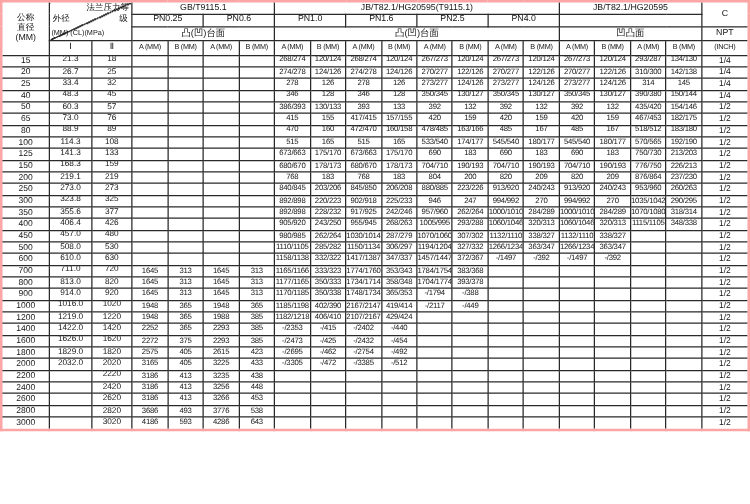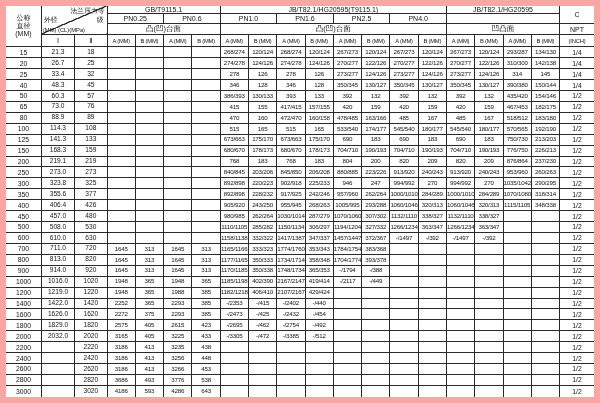--- a/index.html
+++ b/index.html
@@ -1,17 +1,17 @@
 <!DOCTYPE html>
 <html><head>
 <meta charset="utf-8">
 <style>
   html,body{margin:0;padding:0;background:#ffffff;}
   body{width:600px;height:403px;font-family:"Liberation Sans","DejaVu Sans",sans-serif;color:#141414;}
-  table{border-collapse:collapse;table-layout:fixed;width:600px;height:403px;border:6px solid #fca5a5;}
+  table{border-collapse:collapse;table-layout:fixed;width:600px;height:345px;border:2px solid #fca5a5;}
   td{border:1px solid #2a2a2a;padding:0;margin:0;text-align:center;vertical-align:middle;
      font-size:6.2px;line-height:1.05;white-space:nowrap;overflow:hidden;letter-spacing:-0.2px;}
   thead td{font-size:7px;letter-spacing:0;}
   thead tr.hr1{height:10px;} thead tr.hr2{height:10px;} thead tr.hr3{height:11px;} thead tr.hr4{height:12px;}
   td.cjk{font-size:7.5px;}
   td.nominal{font-size:7px;line-height:1.15;}
   td.diag{position:relative;padding:0;
      background:linear-gradient(to bottom right,transparent 48.8%,#2a2a2a 48.8%,#2a2a2a 51.2%,transparent 51.2%);}
   td.diag span{position:absolute;font-size:6.8px;letter-spacing:0;}
   td.diag .d1{top:1px;right:2px;}

